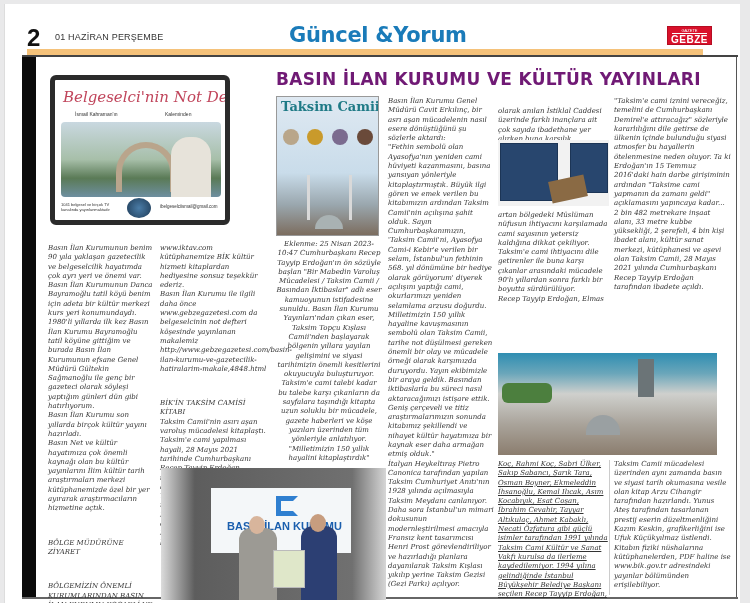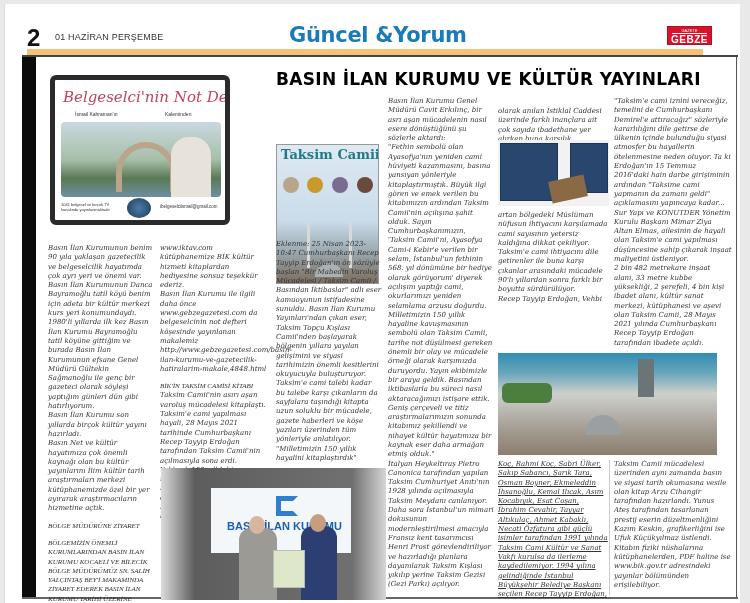--- a/index.html
+++ b/index.html
@@ -10,36 +10,36 @@
   .pgnum { position: absolute; left: 22px; top: 20px; font: bold 24px "Liberation Sans", sans-serif; color: #111; }
   .date { position: absolute; left: 50px; top: 28px; font: 9px "Liberation Sans", sans-serif; color: #333; letter-spacing: .2px; }
   .section { position: absolute; left: 284px; top: 19px; font: bold 21px "DejaVu Sans", sans-serif; color: #1a7bb9; letter-spacing: -.3px; }
   .logo { position: absolute; left: 662px; top: 22px; width: 45px; height: 19px; background: #d9112b; color: #fff; text-align: center; border: 1px solid #b50d22; }
   .logo .sm { display: block; font: 4px "Liberation Sans", sans-serif; line-height: 5px; border-bottom: 1px solid #fff; margin: 1px 4px 0; }
   .logo .big { display: block; font: bold 10px "Liberation Sans", sans-serif; line-height: 11px; letter-spacing: .5px; }
   .rule { position: absolute; left: 22px; top: 45px; width: 676px; height: 6px; background: #f5c27a; }
   .box { position: absolute; left: 22px; top: 55px; width: 716px; height: 544px; border-top: 2px solid #444; }
   .blackbar { position: absolute; left: 22px; top: 57px; width: 14px; height: 542px; background: #0b0b0b; }
   .frame-r { position: absolute; left: 736px; top: 57px; width: 1px; height: 542px; background: #555; }
-  .title { position: absolute; left: 276px; top: 69px; font: bold 17px "DejaVu Sans", sans-serif; color: #000000; letter-spacing: .3px; white-space: nowrap; }
+  .title { position: absolute; left: 276px; top: 69px; font: bold 17px "DejaVu Sans", sans-serif; color: #701a75; letter-spacing: .3px; white-space: nowrap; }
   .col { position: absolute; font-family: "DejaVu Serif", serif; font-style: italic; font-size: 7px; line-height: 9.3px; color: #333; }
   .col p { margin: 0; }
-  .col .cap { text-transform: uppercase; margin-top: 8px; font-family: Liberation Serif, serif; }
+  .col .cap { text-transform: uppercase; margin-top: 25px; }
   .img { position: absolute; overflow: hidden; }
   .img1 { left: 50px; top: 75px; width: 180px; height: 150px; background: #fff; border: 5px solid #2b2b2b; border-radius: 6px; }
   .img1 .t { position: absolute; left: 8px; top: 8px; font: italic 15px "DejaVu Serif", serif; color: #c0455b; white-space: nowrap; }
   .img1 .s1 { position: absolute; left: 20px; top: 31px; font: 5px "Liberation Sans", sans-serif; color: #333; }
   .img1 .s2 { position: absolute; left: 110px; top: 31px; font: 5px "Liberation Sans", sans-serif; color: #333; }
   .img1 .photo { position: absolute; left: 6px; top: 42px; width: 160px; height: 75px; background: linear-gradient(180deg,#c9d8e0 0%, #a7bfa9 50%, #5a7a56 75%, #6e8fa0 100%); border-radius: 4px; }
   .img1 .arch { position: absolute; left: 55px; top: 20px; width: 60px; height: 50px; border: 6px solid #b9a58c; border-bottom: none; border-radius: 30px 30px 0 0; }
   .img1 .man { position: absolute; left: 110px; top: 15px; width: 40px; height: 60px; background: #e7e3da; border-radius: 18px 18px 0 0; }
   .img1 .f1 { position: absolute; left: 6px; top: 122px; font: 4px "Liberation Sans", sans-serif; color: #333; width: 50px; }
   .img1 .f2 { position: absolute; left: 105px; top: 124px; font: 4.5px "Liberation Sans", sans-serif; color: #333; }
   .img1 .globe { position: absolute; left: 72px; top: 118px; width: 24px; height: 20px; border-radius: 50%; background: radial-gradient(circle,#4a7ca7,#1e3a55); }
-  .img2 { left: 276px; top: 96px; width: 103px; height: 140px; background: linear-gradient(180deg,#dfe9f2 0%, #c9dcea 55%, #9aa7ae 78%, #7c6d5f 100%); border: 1px solid #999; margin-top: 48px; }
+  .img2 { left: 276px; top: 96px; width: 103px; height: 140px; background: linear-gradient(180deg,#dfe9f2 0%, #c9dcea 55%, #9aa7ae 78%, #7c6d5f 100%); border: 1px solid #999; }
   .img2 .t { position: absolute; left: 4px; top: 2px; font: bold 13px "DejaVu Serif", serif; color: #1f7a86; white-space: nowrap; }
   .img2 .coin { position: absolute; top: 32px; width: 16px; height: 16px; border-radius: 50%; }
   .img2 .min { position: absolute; top: 78px; width: 3px; height: 45px; background: #d9d9d9; }
   .img2 .dome { position: absolute; left: 38px; top: 118px; width: 28px; height: 14px; border-radius: 14px 14px 0 0; background: #a9b2b3; }
   .img3 { left: 498px; top: 140px; width: 111px; height: 66px; background: #f2f2f2; }
   .book { position: absolute; background: #28466e; border: 1px solid #1c3556; }
   .img4 { left: 498px; top: 353px; width: 219px; height: 102px; background: linear-gradient(180deg,#2f8eb2 0%, #6aa6ba 20%, #cfd0cd 40%, #a9a39a 70%, #8b7d6e 100%); }
   .img4 .dome { position: absolute; left: 88px; top: 62px; width: 34px; height: 20px; border-radius: 17px 17px 0 0; background: #9aa0a2; }
   .img4 .tower { position: absolute; left: 140px; top: 6px; width: 16px; height: 38px; background: #6b7477; }
   .img4 .green { position: absolute; left: 4px; top: 30px; width: 50px; height: 20px; background: #4c7f3e; border-radius: 6px; }
@@ -112,21 +112,21 @@
   <div class="t">Taksim Camii</div>
   <div class="coin" style="left:6px; background:#b9a68a;"></div>
   <div class="coin" style="left:30px; background:#c99a2b;"></div>
   <div class="coin" style="left:55px; background:#7b6b8f;"></div>
   <div class="coin" style="left:80px; background:#6a4a3a;"></div>
   <div class="min" style="left:30px;"></div>
   <div class="min" style="left:72px;"></div>
   <div class="dome"></div>
 </div>
 
-<div class="col" style="left:276px; top:240px; width:106px;">
+<div class="col" style="left:276px; top:240px; width:106px;text-align:center;">
   <p>Eklenme: 25 Nisan 2023- 10:47 Cumhurbaşkanı Recep Tayyip Erdoğan'ın ön sözüyle başlan "Bir Mabedin Varoluş Mücadelesi / Taksim Camii / Basından İktibaslar" adlı eser kamuoyunun istifadesine sunuldu. Basın İlan Kurumu Yayınları'ndan çıkan eser, Taksim Topçu Kışlası Camii'nden başlayarak bölgenin yıllara yayılan gelişimini ve siyasi tarihimizin önemli kesitlerini okuyucuyla buluşturuyor. Taksim'e cami talebi kadar bu talebe karşı çıkanların da sayfalara taşındığı kitapta uzun soluklu bir mücadele, gazete haberleri ve köşe yazıları üzerinden tüm yönleriyle anlatılıyor.</p>
   <p>"Milletimizin 150 yıllık hayalini kitaplaştırdık"</p>
 </div>
 
 <div class="col" style="left:388px; top:97px; width:106px;">
   <p>Basın İlan Kurumu Genel Müdürü Cavit Erkılınç, bir asrı aşan mücadelenin nasıl esere dönüştüğünü şu sözlerle aktardı:</p>
   <p>"Fethin sembolü olan Ayasofya'nın yeniden cami hüviyeti kazanmasını, basına yansıyan yönleriyle kitaplaştırmıştık. Büyük ilgi gören ve emek verilen bu kitabımızın ardından Taksim Camii'nin açılışına şahit olduk. Sayın Cumhurbaşkanımızın, 'Taksim Camii'ni, Ayasofya Cami-i Kebir'e verilen bir selam, İstanbul'un fethinin 568. yıl dönümüne bir hediye olarak görüyorum' diyerek açılışını yaptığı cami, okurlarımızı yeniden selamlama arzusu doğurdu.</p>
   <p>Milletimizin 150 yıllık hayaline kavuşmasının sembolü olan Taksim Camii, tarihe not düşülmesi gereken önemli bir olay ve mücadele örneği olarak karşımızda duruyordu. Yayın ekibimizle bir araya geldik. Basından iktibaslarla bu süreci nasıl aktaracağımızı istişare ettik. Geniş çerçeveli ve titiz araştırmalarımızın sonunda kitabımız şekillendi ve nihayet kültür hayatımıza bir kaynak eser daha armağan etmiş olduk."</p>
   <p>İtalyan Heykeltıraş Pietro Canonica tarafından yapılan Taksim Cumhuriyet Anıtı'nın 1928 yılında açılmasıyla Taksim Meydanı canlanıyor. Daha sora İstanbul'un mimari dokusunun modernleştirilmesi amacıyla Fransız kent tasarımcısı Henri Prost görevlendiriliyor ve hazırladığı planlara dayanılarak Taksim Kışlası yıkılıp yerine Taksim Gezisi (Gezi Parkı) açılıyor.</p>
 
@@ -136,26 +136,25 @@
   <p>olarak anılan İstiklal Caddesi üzerinde farklı inançlara ait çok sayıda ibadethane yer alırken buna karşılık 1950'lerden itibaren</p>
 </div>
 <div class="img img3">
   <div class="book" style="left:2px; top:3px; width:58px; height:58px;"></div>
   <div class="book" style="left:72px; top:3px; width:38px; height:50px;"></div>
   <div style="position:absolute; left:52px; top:38px; width:36px; height:22px; background:#8a6a44; transform:rotate(-12deg);"></div>
 </div>
 <div class="col" style="left:498px; top:211px; width:111px;">
   <p>artan bölgedeki Müslüman nüfusun ihtiyacını karşılamada cami sayısının yetersiz kaldığına dikkat çekiliyor.</p>
   <p>Taksim'e cami ihtiyacını dile getirenler ile buna karşı çıkanlar arasındaki mücadele 90'lı yıllardan sonra farklı bir boyutta sürdürülüyor.</p>
-  <p>Recep Tayyip Erdoğan, Vehbi</p>
+  <p>Recep Tayyip Erdoğan, Elmas</p>
 </div>
 
 <div class="col" style="left:614px; top:97px; width:118px;">
   <p>"Taksim'e cami iznini vereceğiz, temelini de Cumhurbaşkanı Demirel'e attıracağız" sözleriyle kararlılığını dile getirse de ülkenin içinde bulunduğu siyasi atmosfer bu hayallerin ötelenmesine neden oluyor. Ta ki Erdoğan'ın 15 Temmuz 2016'daki hain darbe girişiminin ardından "Taksime cami yapmanın da zamanı geldi" açıklamasını yapıncaya kadar...</p>
-  <p>Sur Yapı ve KONUTDER Yönetim Kurulu Başkanı Mimar Ziya Altan Elmas, ailesinin de hayali olan Taksim'e cami yapılması düşüncesine sahip çıkarak inşaat maliyetini üstleniyor.</p>
   <p>2 bin 482 metrekare inşaat alanı, 33 metre kubbe yüksekliği, 2 şerefeli, 4 bin kişi ibadet alanı, kültür sanat merkezi, kütüphanesi ve aşevi olan Taksim Camii, 28 Mayıs 2021 yılında Cumhurbaşkanı Recep Tayyip Erdoğan tarafından ibadete açıldı.</p>
 </div>
 
 <div class="img img4">
   <div class="green"></div>
   <div class="tower"></div>
   <div class="dome"></div>
 </div>
 
 <div class="col" style="left:498px; top:460px; width:111px;text-decoration:underline;">

